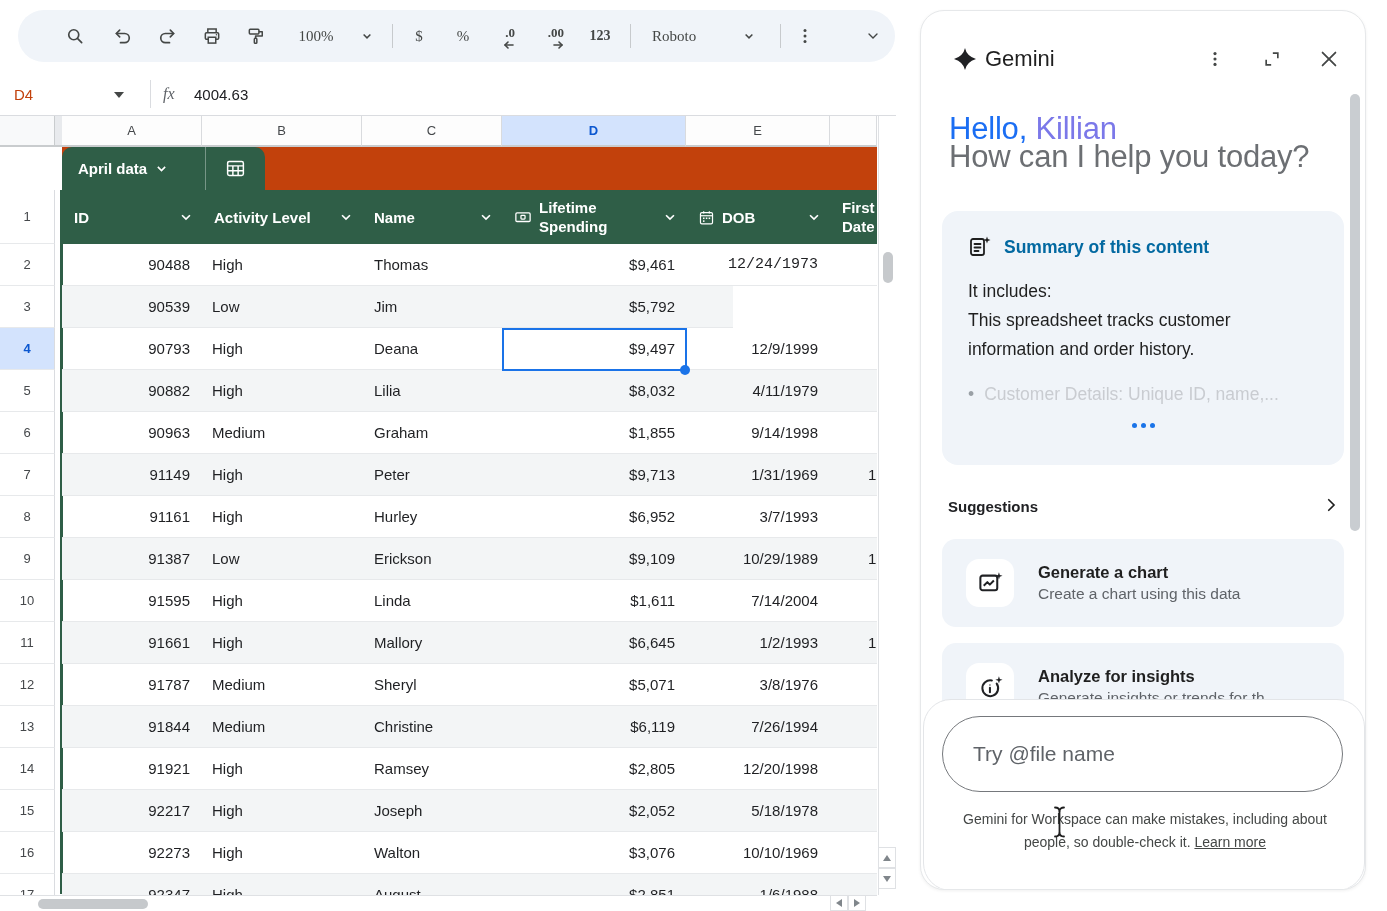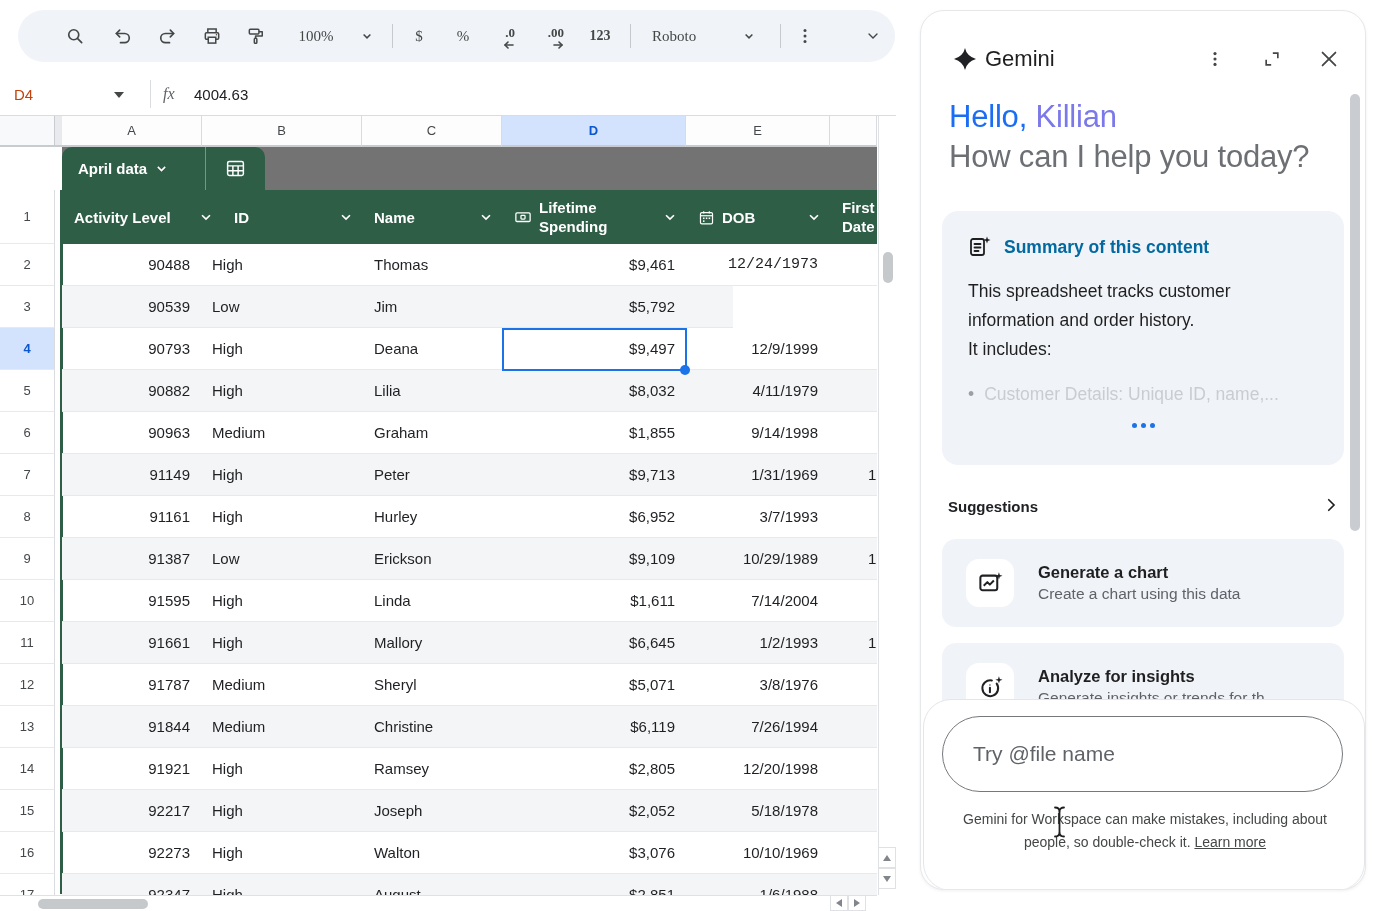--- a/index.html
+++ b/index.html
@@ -22,21 +22,21 @@
   .fb-divider { position:absolute; left:150px; top:8px; width:1px; height:28px; background:#dadce0; }
   .fx { position:absolute; left:163px; top:0; height:44px; display:flex; align-items:center; font-family:"Liberation Serif", serif; font-style:italic; font-size:16px; color:#5f6368; }
   .fb-value { position:absolute; left:194px; top:0; height:44px; display:flex; align-items:center; font-size:15px; color:#202124; }
 
   
   .sheet { left:0; top:116px; width:896px; height:795px; background:#fff; overflow:hidden; }
   .corner-box { left:0; top:0; width:55px; height:31px; background:#f8f9fa; border-right:1px solid #c9ccce; border-bottom:2px solid #c9ccce; }
   .colgutter { left:55px; top:0; width:7px; height:31px; background:#e8eaed; border-bottom:2px solid #c9ccce; }
   .col-cell { position:absolute; top:0; height:31px; background:#fdfdfd; border-right:1px solid #d9dbde; border-bottom:2px solid #c9ccce; display:flex; align-items:center; justify-content:center; font-size:13px; color:#45484b; }
   .col-cell.sel { background:#d3e3fd; color:#0b57d0; font-weight:700; }
-  .tab-band { left:62px; top:31px; width:815px; height:43px; background:#737373; }
+  .tab-band { left:62px; top:31px; width:815px; height:43px; background:#c2410c; }
   .sheet-tab { position:absolute; left:0; top:0; height:43px; display:flex; border-radius:10px 10px 0 0; overflow:hidden; }
   .tab-main { width:143px; height:43px; background:#2f5e47; color:#fff; display:flex; align-items:center; padding-left:16px; gap:8px; font-size:15px; font-weight:700; }
   .tab-icon-sec { width:60px; height:43px; background:#2f5e47; border-left:1px solid rgba(255,255,255,.35); display:flex; align-items:center; justify-content:center; }
   .hdr-num { left:0; top:74px; width:55px; height:54px; background:#fff; border-right:1px solid #dadce0; border-bottom:1px solid #e7e9eb; display:flex; align-items:center; justify-content:center; font-size:13px; color:#45484b; }
   .hdr-row { left:62px; top:74px; width:815px; height:54px; background:#2f5e47; display:flex; overflow:hidden; }
   .hdr-cell { position:relative; height:54px; color:#fff; display:flex; align-items:center; padding-left:12px; gap:7px; overflow:hidden; }
   .hdr-label { font-size:15px; font-weight:600; line-height:19px; }
   .hdr-chevron { position:absolute; right:9px; top:20px; }
   .green-edge { left:60px; top:74px; width:3px; height:704px; background:#2f5e47; }
   .rows-wrap { left:0; top:128px; width:877px; height:651px; overflow:hidden; }
@@ -57,21 +57,21 @@
   .tri.up { border-left:4px solid transparent; border-right:4px solid transparent; border-bottom:6px solid #80868b; }
   .tri.down { border-left:4px solid transparent; border-right:4px solid transparent; border-top:6px solid #80868b; }
   .tri.left { border-top:4px solid transparent; border-bottom:4px solid transparent; border-right:6px solid #80868b; }
   .tri.right { border-top:4px solid transparent; border-bottom:4px solid transparent; border-left:6px solid #80868b; }
 
   
   .gpanel { left:920px; top:10px; width:446px; height:880px; background:#fff; border:1px solid #e6e8ea; border-radius:24px; box-shadow:0 1px 3px rgba(60,64,67,.08); overflow:hidden; }
   .gheader { position:absolute; left:0; top:26px; width:446px; height:44px; }
   .gtitle { position:absolute; left:64px; top:0; line-height:44px; font-size:22px; font-weight:500; color:#1f1f1f; }
   .gicon-btn { position:absolute; top:10px; width:24px; height:24px; display:flex; align-items:center; justify-content:center; cursor:pointer; }
-  .greet { position:absolute; left:28px; top:86px; font-size:31px; font-weight:500; letter-spacing:-.2px; line-height:40px; }
+  .greet { position:absolute; left:28px; top:98px; font-size:31px; font-weight:500; letter-spacing:-.2px; line-height:40px; }
   .greet .hello { color:#1b6ef3; }
   .greet .name { color:#7b78e9; }
   .greet-q { position:absolute; left:28px; top:126px; font-size:31px; font-weight:500; letter-spacing:-.2px; line-height:40px; color:#6c6f73; }
   .sum-card { position:absolute; left:21px; top:200px; width:402px; height:254px; background:#f0f4f9; border-radius:16px; padding:24px 26px; }
   .sum-title-row { display:flex; align-items:center; gap:12px; }
   .sum-title { font-size:17.5px; font-weight:700; color:#0369a1; }
   .sum-body { margin-top:18px; font-size:17.5px; line-height:29px; color:#1f1f1f; }
   .sum-bullet { margin-top:20px; display:flex; gap:10px; font-size:17.5px; color:#c9ccd1; white-space:nowrap; overflow:hidden; }
   .sum-bullet .bdot { color:#9aa0a6; }
   .sum-dots { margin-top:18px; display:flex; justify-content:center; gap:4px; }
@@ -221,28 +221,28 @@
               <line x1="9" y1="9" x2="9" y2="20"></line>
               <line x1="15" y1="9" x2="15" y2="20"></line>
               <line x1="3" y1="14.5" x2="21" y2="14.5"></line>
             </svg>
         </div>
       </div>
     </div>
 
     <div class="abs hdr-num">1</div>
     <div class="abs hdr-row" id="hdr-row">
+        <div class="hdr-cell" style="width: 140px;">
+          <div class="hdr-label" style="max-width:96px">ID</div>
+          <svg class="hdr-chevron" width="14" height="14" viewBox="0 0 16 16" fill="none" stroke="#fff" stroke-width="1.9">
+            <path d="M3.5 6 L8 10.5 L12.5 6"></path>
+          </svg>
+        </div>
         <div class="hdr-cell" style="width: 160px;">
           <div class="hdr-label" style="max-width:116px">Activity Level</div>
-          <svg class="hdr-chevron" width="14" height="14" viewBox="0 0 16 16" fill="none" stroke="#fff" stroke-width="1.9">
-            <path d="M3.5 6 L8 10.5 L12.5 6"></path>
-          </svg>
-        </div>
-        <div class="hdr-cell" style="width: 140px;">
-          <div class="hdr-label" style="max-width:96px">ID</div>
           <svg class="hdr-chevron" width="14" height="14" viewBox="0 0 16 16" fill="none" stroke="#fff" stroke-width="1.9">
             <path d="M3.5 6 L8 10.5 L12.5 6"></path>
           </svg>
         </div>
         <div class="hdr-cell" style="width: 140px;">
           <div class="hdr-label" style="max-width:96px">Name</div>
           <svg class="hdr-chevron" width="14" height="14" viewBox="0 0 16 16" fill="none" stroke="#fff" stroke-width="1.9">
             <path d="M3.5 6 L8 10.5 L12.5 6"></path>
           </svg>
         </div>
@@ -505,22 +505,22 @@
               <rect x="3" y="4" width="13" height="16" rx="2"></rect>
               <line x1="6.5" y1="9" x2="12.5" y2="9"></line>
               <line x1="6.5" y1="12.5" x2="12.5" y2="12.5"></line>
               <line x1="6.5" y1="16" x2="10.5" y2="16"></line>
               <path d="M19 1.5 L19.9 4.1 L22.5 5 L19.9 5.9 L19 8.5 L18.1 5.9 L15.5 5 L18.1 4.1 Z" fill="#1f1f1f" stroke="none"></path>
             </svg>
         </span>
         <span class="sum-title">Summary of this content</span>
       </div>
       <div class="sum-body">
+        <div>It includes:</div>
         <div>This spreadsheet tracks customer information and order history.</div>
-        <div>It includes:</div>
       </div>
       <div class="sum-bullet">
         <span class="bdot">•</span>
         <span>Customer Details: Unique ID, name,...</span>
       </div>
       <div class="sum-dots">
           <i></i>
           <i></i>
           <i></i>
         </div>

